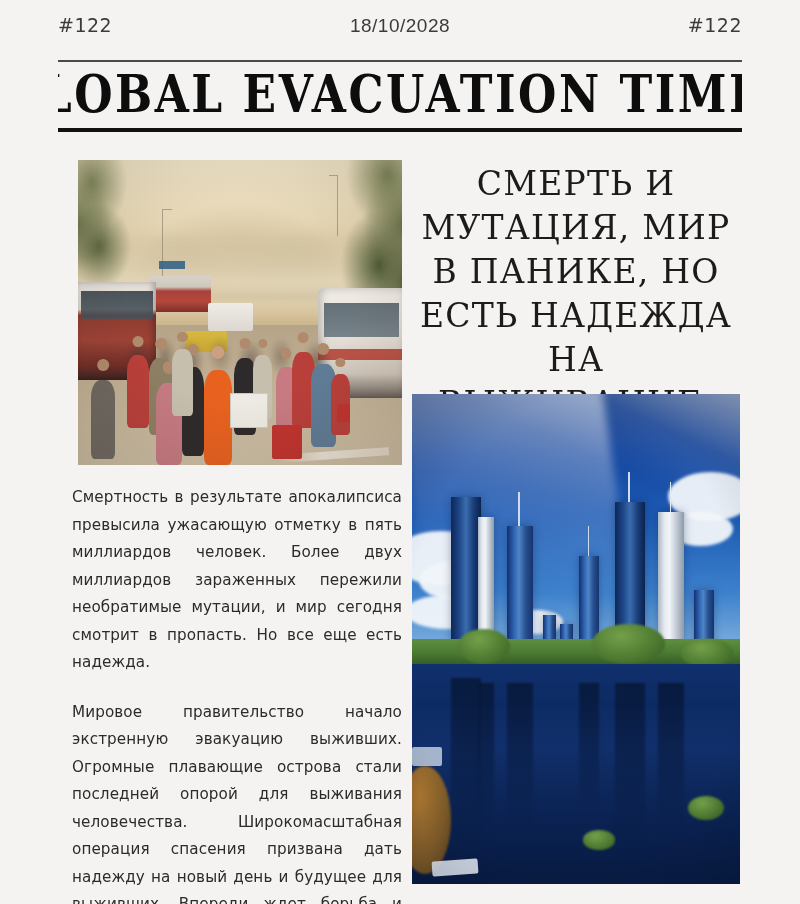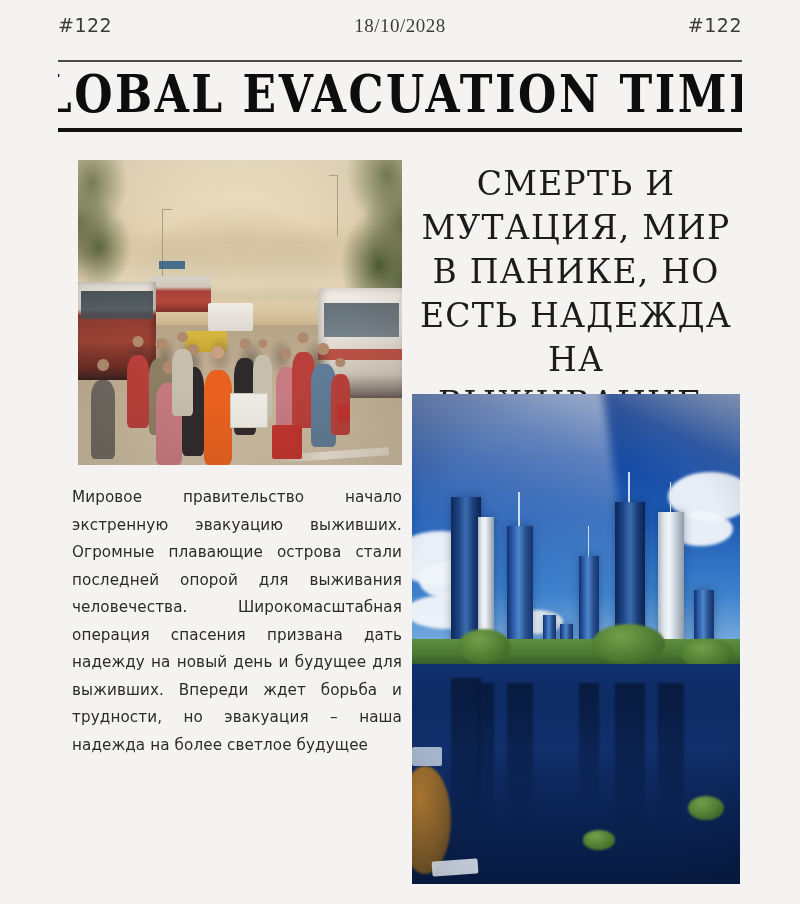--- a/index.html
+++ b/index.html
@@ -37,21 +37,21 @@
   .issue-left, .issue-right {
     font-family: "DejaVu Sans", sans-serif;
     font-size: 19px;
     color: #3b3b3b;
     letter-spacing: 0.5px;
     font-weight: 400;
     width: 120px;
   }
   .issue-right { text-align: right; }
   .issue-date {
-    font-family: Liberation Serif, serif;
+    font-family: Liberation Sans, sans-serif;
     font-size: 19px;
     color: #3b3b3b;
     letter-spacing: 0.5px;
     flex: 1;
     text-align: center;
   }
   .rule-thin {
     margin-top: 12px;
     height: 2px;
     background: #4a4a4a;
@@ -427,20 +427,21 @@
 
       <div class="bag-red" style="left:60%; bottom:2%; width:9%; height:11%;"></div>
       <div class="bag-red" style="left:80%; bottom:14%; width:4%; height:6%;"></div>
       <div class="placard" style="left:47%; bottom:12%; width:11%; height:11%;"></div>
 
       <div class="crowd-vignette"></div>
     </div>
   </div>
 
   <div class="body-text">
+    <p>Смертность в результате апокалипсиса превысила ужасающую отметку в пять миллиардов человек. Более двух миллиардов зараженных пережили необратимые мутации, и мир сегодня смотрит в пропасть. Но все еще есть надежда.</p>
     <p>Мировое правительство начало экстренную эвакуацию выживших. Огромные плавающие острова стали последней опорой для выживания человечества. Широкомасштабная операция спасения призвана дать надежду на новый день и будущее для выживших. Впереди ждет борьба и трудности, но эвакуация – наша надежда на более светлое будущее</p>
   </div>
 
   <div class="headline">СМЕРТЬ И МУТАЦИЯ, МИР В ПАНИКЕ, НО ЕСТЬ НАДЕЖДА НА ВЫЖИВАНИЕ.</div>
 
   <div class="photo-city">
     <div class="city-sky"></div>
     <div class="sunray"></div>
 
     <div class="cloud" style="left:-6%; top:28%;  width:30%; height:11%;"></div>

